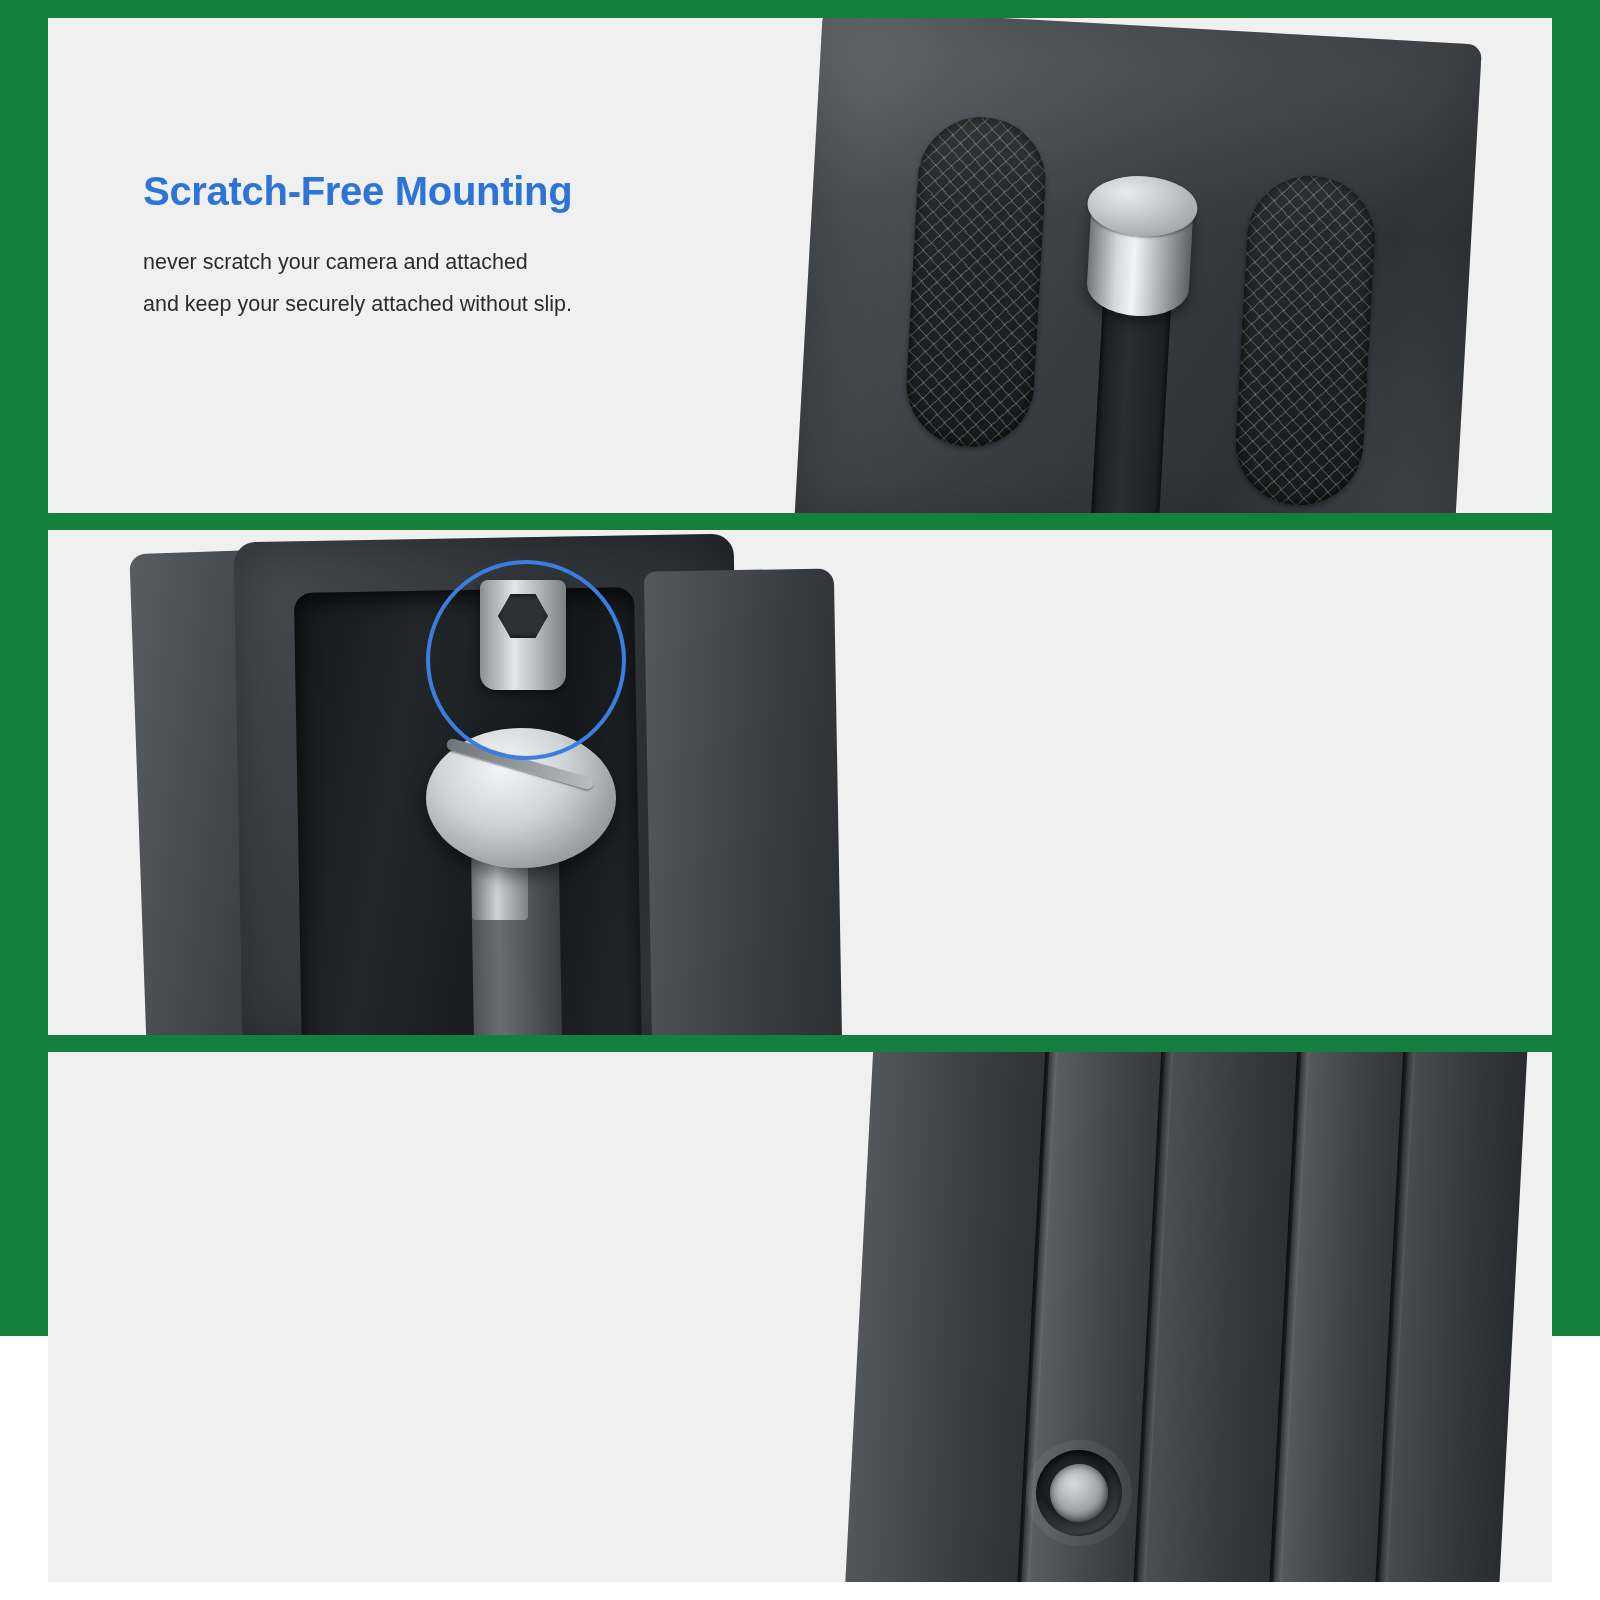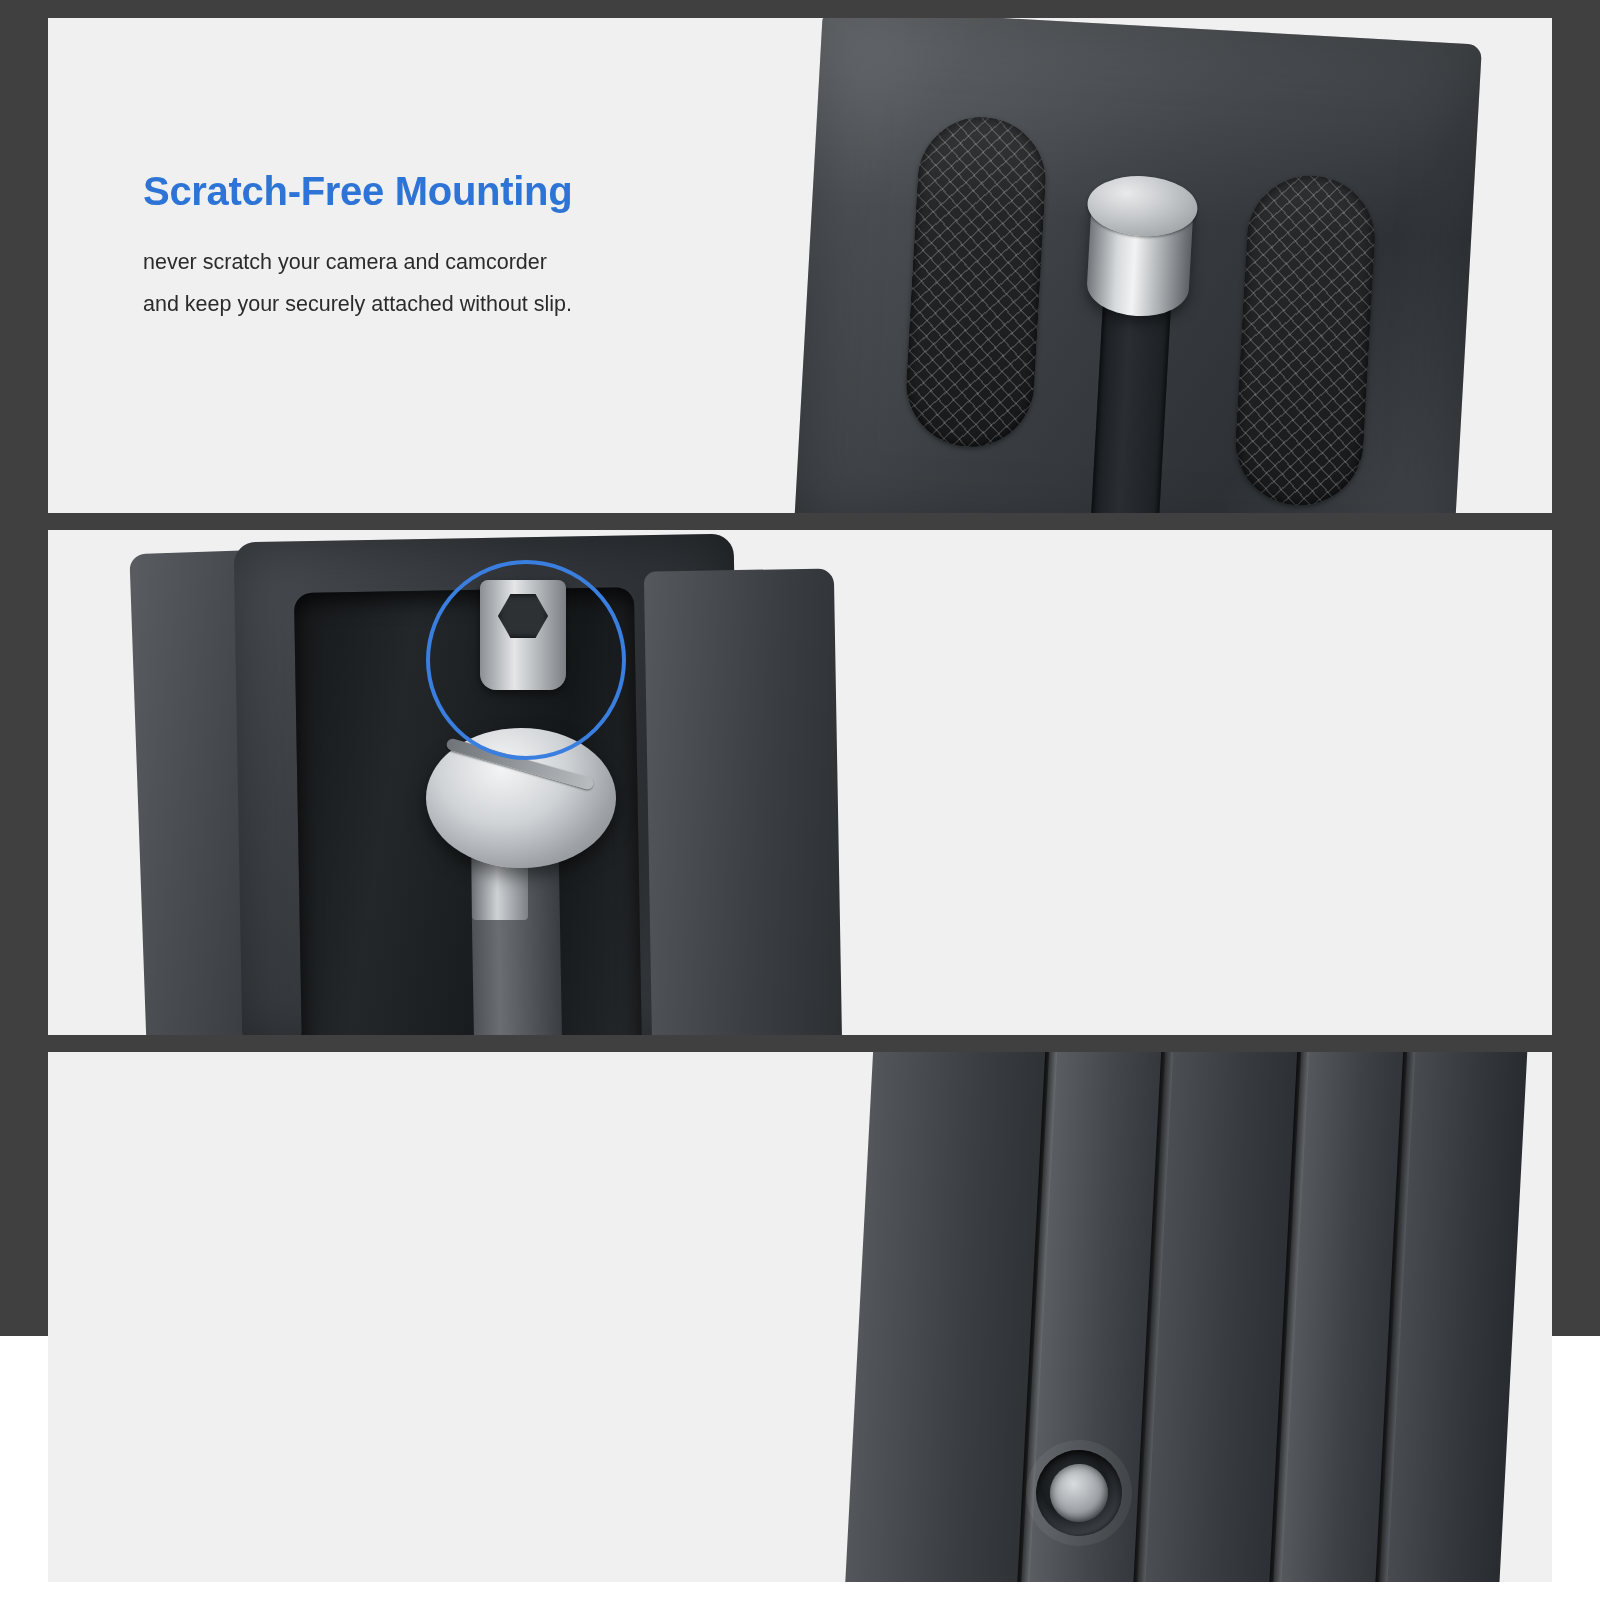--- a/index.html
+++ b/index.html
@@ -10,21 +10,21 @@
   body {
     width: 1600px;
     height: 1600px;
     font-family: "Liberation Sans", sans-serif;
     overflow: hidden;
   }
   .page {
     position: relative;
     width: 1600px;
     height: 1336px;
-    background: #404040;
+    background: #15803d;
   }
 
   
   .panel {
     position: absolute;
     background: #f0f0f0;
     overflow: hidden;
   }
   .panel-1 { left: 48px;  top: 18px;   width: 1504px; height: 495px; }
   .panel-2 { left: 48px;  top: 530px;  width: 1504px; height: 505px; }
@@ -277,21 +277,21 @@
         <div class="slot1"></div>
         <div class="knob1">
           <div class="body"></div>
           <div class="top"></div>
         </div>
       </div>
     </div>
 
     <div class="text-block tb-1">
       <h2 class="heading">Scratch-Free Mounting</h2>
-      <p class="body-line">never scratch your camera and camcorder</p>
+      <p class="body-line">never scratch your camera and attached</p>
       <p class="body-line">and keep your securely attached without slip.</p>
     </div>
   </div>
 
   <div class="panel panel-2">
 
     <div class="img2-wrap">
       <div class="blk2-left"></div>
       <div class="blk2-mid"></div>
       <div class="blk2-right"></div>

